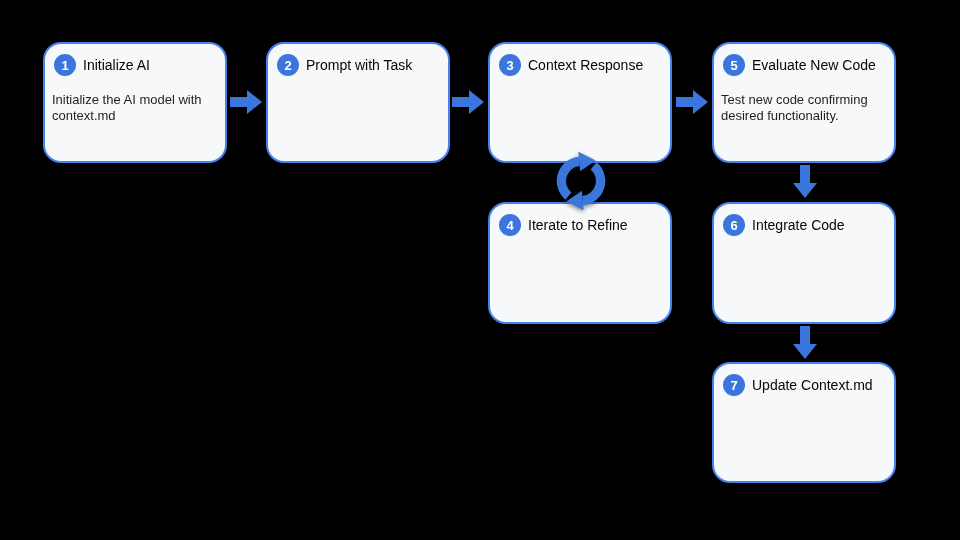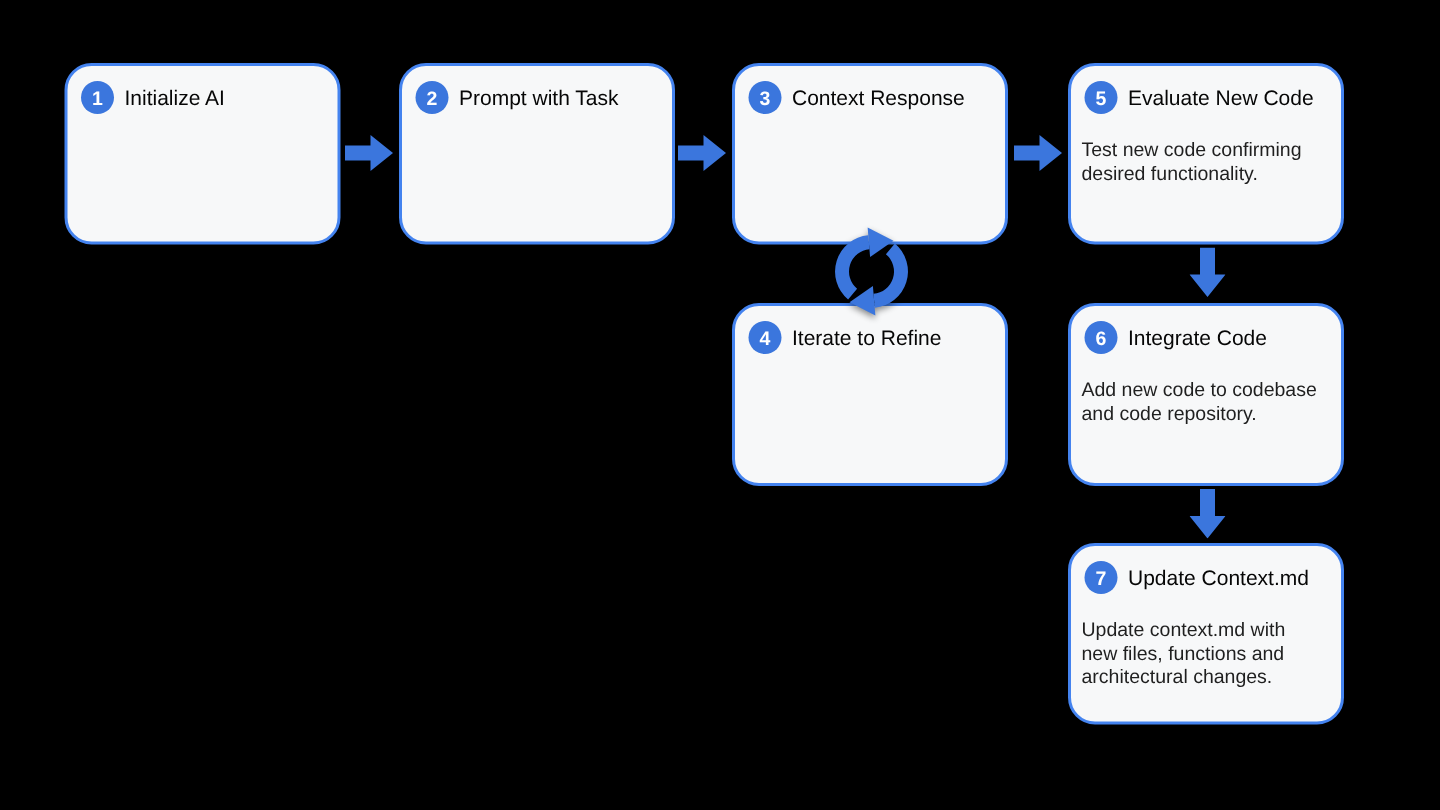--- a/index.html
+++ b/index.html
@@ -47,20 +47,22 @@
 </head>
 <body>
 
 <div class="stage">
 
   <div class="card" style="left:43px;top:42px;">
     <div class="badge">
         <span>1</span>
       </div>
     <div class="card-title">Initialize AI</div>
+    <div class="card-body">Initialize the AI model with
+context.md</div>
   </div>
 
   <svg class="flow-arrow" style="left:230px;top:90px;" width="32" height="24" viewBox="0 0 32 24">
     <polygon points="0,7 17,7 17,0 32,12 17,24 17,17 0,17" fill="#3b76dd"></polygon>
   </svg>
 
   <div class="card" style="left:266px;top:42px;">
     <div class="badge">
         <span>2</span>
       </div>
@@ -111,31 +113,26 @@
 
   <svg class="flow-arrow" style="left:793px;top:165px;" width="24" height="33" viewBox="0 0 24 33">
     <polygon points="7,0 17,0 17,18 24,18 12,33 0,18 7,18" fill="#3b76dd"></polygon>
   </svg>
 
   <div class="card tall" style="left:712px;top:202px;">
     <div class="badge">
         <span>6</span>
       </div>
     <div class="card-title">Integrate Code</div>
-    <div class="card-body">Add new code to codebase
-and code repository.</div>
   </div>
 
   <svg class="flow-arrow" style="left:793px;top:326px;" width="24" height="33" viewBox="0 0 24 33">
     <polygon points="7,0 17,0 17,18 24,18 12,33 0,18 7,18" fill="#3b76dd"></polygon>
   </svg>
 
   <div class="card" style="left:712px;top:362px;">
     <div class="badge">
         <span>7</span>
       </div>
     <div class="card-title">Update Context.md</div>
-    <div class="card-body">Update context.md with
-new files, functions and
-architectural changes.</div>
   </div>
 
 </div>
 
 </body></html>

